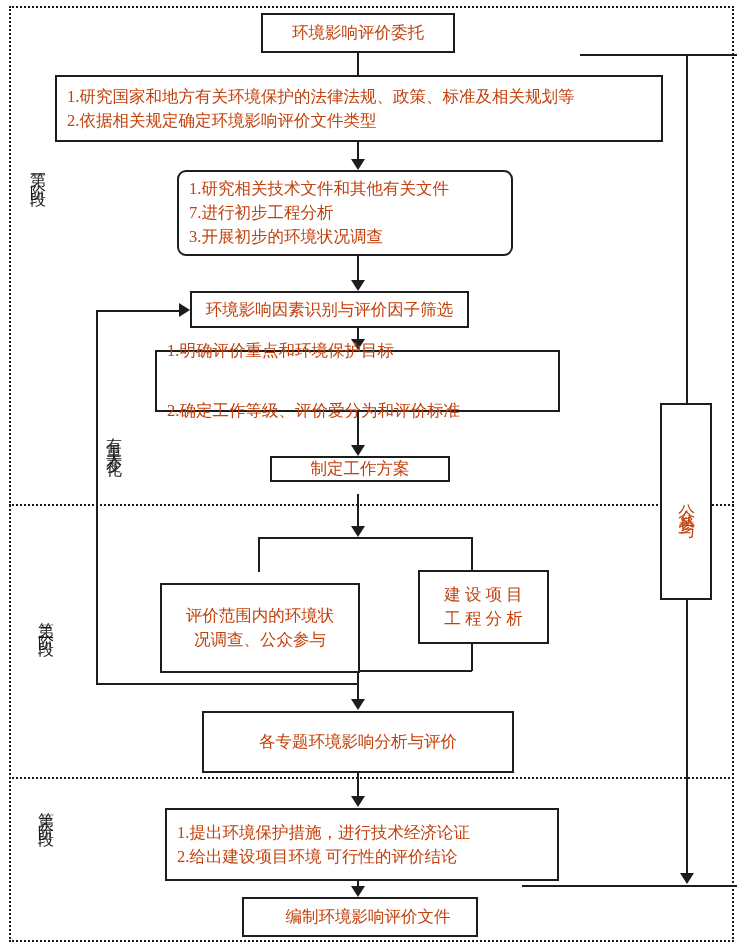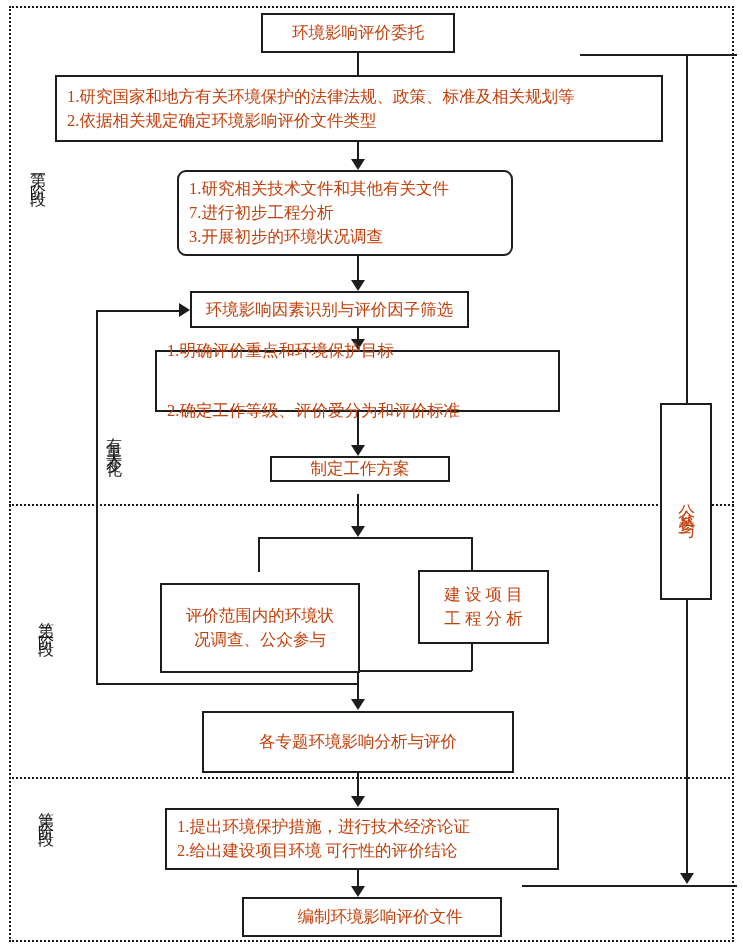--- a/index.html
+++ b/index.html
@@ -160,26 +160,26 @@
 
   <div class="node center" style="left:418px; top:570px; width:131px; height:74px;">
     <span class="ln">建 设 项 目</span>
     <span class="ln">工 程 分 析</span>
   </div>
 
   <div class="node center" style="left:202px; top:711px; width:312px; height:62px;">
     <span class="ln">各专题环境影响分析与评价</span>
   </div>
 
-  <div class="node left" style="left:165px; top:808px; width:394px; height:62px;">
+  <div class="node left" style="left:165px; top:808px; width:394px; height:73px;">
     <span class="ln">1.提出环境保护措施，进行技术经济论证</span>
     <span class="ln">2.给出建设项目环境 可行性的评价结论</span>
   </div>
 
-  <div class="node center" style="left:242px; top:897px; width:260px; height:40px;padding-left:16px;">
+  <div class="node center" style="left:242px; top:897px; width:236px; height:40px;padding-left:16px;">
     <span class="ln">编制环境影响评价文件</span>
   </div>
 
   <div class="node vertical" style="left:660px; top:403px; width:52px; height:197px;">
     <span>公众参与</span>
   </div>
 
   <div class="vline" style="left:357px; top:53px; height:22px;"></div>
 
   <div class="vline" style="left:357px; top:142px; height:19px;"></div>

